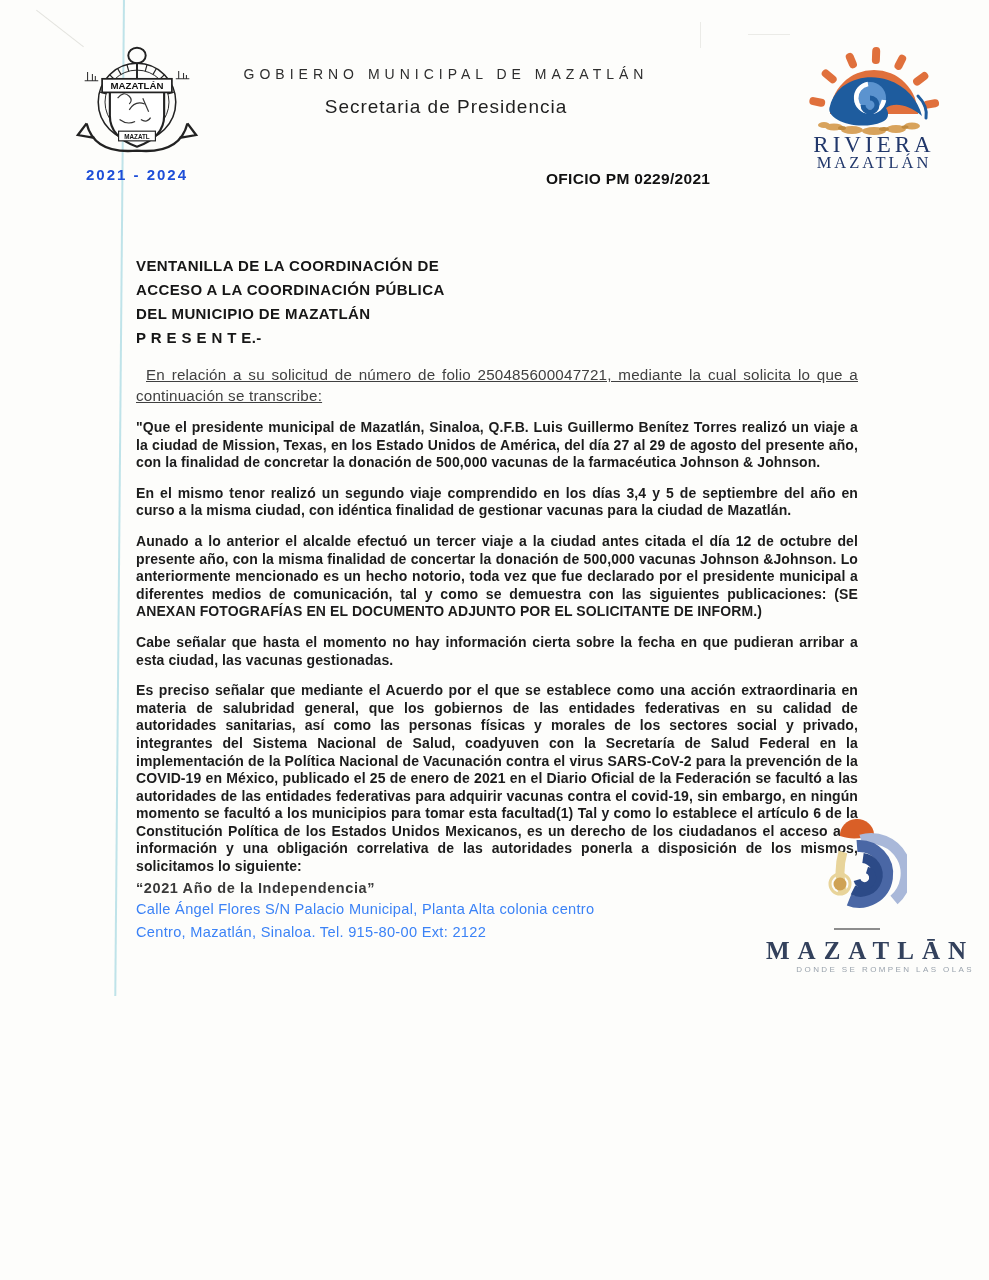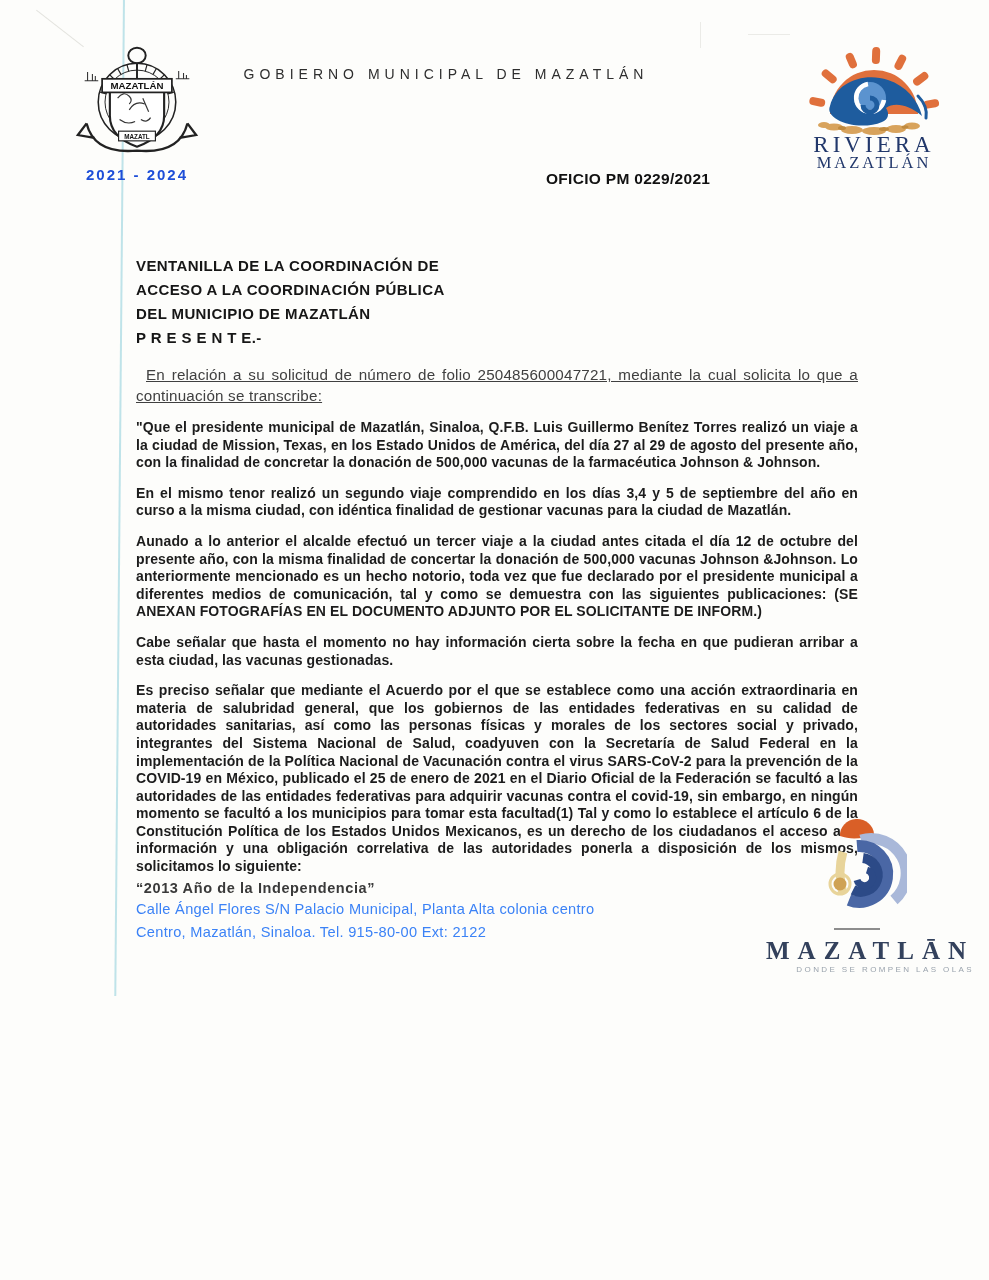--- a/index.html
+++ b/index.html
@@ -125,20 +125,21 @@
       <path d="M62,80 q8,6 16,2"></path>
       <path d="M86,58 l6,14"></path>
       <path d="M84,80 q6,4 10,-2"></path>
     </g>
     <rect x="61" y="92" width="38" height="10" fill="#fff" stroke="#222" stroke-width="1.2"></rect>
     <text x="80" y="100" text-anchor="middle" font-size="6.5" font-weight="bold" fill="#111" font-family="Liberation Sans, sans-serif">MAZATL</text>
   </svg>
   <div class="crest-term">2021 - 2024</div>
 
   <div class="org-line">GOBIERNO MUNICIPAL DE MAZATLÁN</div>
+  <div class="dept-line">Secretaria de Presidencia</div>
 
   <svg class="riviera" viewBox="0 0 208 134">
 
     <g fill="#e0703c">
       <rect x="50" y="-4" width="16" height="8" rx="4" transform="translate(102,78) rotate(-168)"></rect>
       <rect x="50" y="-4" width="17" height="8" rx="4" transform="translate(102,78) rotate(-140)"></rect>
       <rect x="50" y="-4" width="16" height="8" rx="4" transform="translate(102,78) rotate(-113)"></rect>
       <rect x="50" y="-4" width="17" height="8" rx="4" transform="translate(102,78) rotate(-88)"></rect>
       <rect x="50" y="-4" width="16" height="8" rx="4" transform="translate(102,78) rotate(-63)"></rect>
       <rect x="50" y="-4" width="17" height="8" rx="4" transform="translate(102,78) rotate(-37)"></rect>
@@ -181,21 +182,21 @@
     </div>
     <p class="intro">En relación a su solicitud de número de folio 250485600047721, mediante la cual solicita lo que a continuación se transcribe:</p>
     <p class="para">"Que el presidente municipal de Mazatlán, Sinaloa, Q.F.B. Luis Guillermo Benítez Torres realizó un viaje a la ciudad de Mission, Texas, en los Estado Unidos de América, del día 27 al 29 de agosto del presente año, con la finalidad de concretar la donación de 500,000 vacunas de la farmacéutica Johnson &amp; Johnson.</p>
     <p class="para">En el mismo tenor realizó un segundo viaje comprendido en los días 3,4 y 5 de septiembre del año en curso a la misma ciudad, con idéntica finalidad de gestionar vacunas para la ciudad de Mazatlán.</p>
     <p class="para">Aunado a lo anterior el alcalde efectuó un tercer viaje a la ciudad antes citada el día 12 de octubre del presente año, con la misma finalidad de concertar la donación de 500,000 vacunas Johnson &amp;Johnson. Lo anteriormente mencionado es un hecho notorio, toda vez que fue declarado por el presidente municipal a diferentes medios de comunicación, tal y como se demuestra con las siguientes publicaciones: (SE ANEXAN FOTOGRAFÍAS EN EL DOCUMENTO ADJUNTO POR EL SOLICITANTE DE INFORM.)</p>
     <p class="para">Cabe señalar que hasta el momento no hay información cierta sobre la fecha en que pudieran arribar a esta ciudad, las vacunas gestionadas.</p>
     <p class="para">Es preciso señalar que mediante el Acuerdo por el que se establece como una acción extraordinaria en materia de salubridad general, que los gobiernos de las entidades federativas en su calidad de autoridades sanitarias, así como las personas físicas y morales de los sectores social y privado, integrantes del Sistema Nacional de Salud, coadyuven con la Secretaría de Salud Federal en la implementación de la Política Nacional de Vacunación contra el virus SARS-CoV-2 para la prevención de la COVID-19 en México, publicado el 25 de enero de 2021 en el Diario Oficial de la Federación se facultó a las autoridades de las entidades federativas para adquirir vacunas contra el covid-19, sin embargo, en ningún momento se facultó a los municipios para tomar esta facultad(1) Tal y como lo establece el artículo 6 de la Constitución Política de los Estados Unidos Mexicanos, es un derecho de los ciudadanos el acceso a la información y una obligación correlativa de las autoridades ponerla a disposición de los mismos, solicitamos lo siguiente:</p>
   </div>
 
   <div class="footer-left">
-    <div class="slogan">“2013 Año de la Independencia”</div>
+    <div class="slogan">“2021 Año de la Independencia”</div>
     <div class="addr">Calle Ángel Flores S/N Palacio Municipal, Planta Alta colonia centro</div>
     <div class="addr">Centro, Mazatlán, Sinaloa. Tel. 915-80-00 Ext: 2122</div>
   </div>
 
   <div class="brand">
     <svg width="100" height="118" viewBox="0 0 100 118">
       <path d="M33,30 a17,16 0 0 1 34,-2 c-11,5 -23,6 -34,2 z" fill="#d95f27"></path>
       <path d="M54,34 A35,35 0 0 1 87,94" stroke="#a9b8d9" stroke-width="11" fill="none"></path>
       <path d="M50,40 A28,28 0 1 1 42,94" stroke="#4a67a5" stroke-width="12" fill="none"></path>
       <path d="M56,52 A17,17 0 1 1 46,84" stroke="#2c4a87" stroke-width="10" fill="none"></path>

